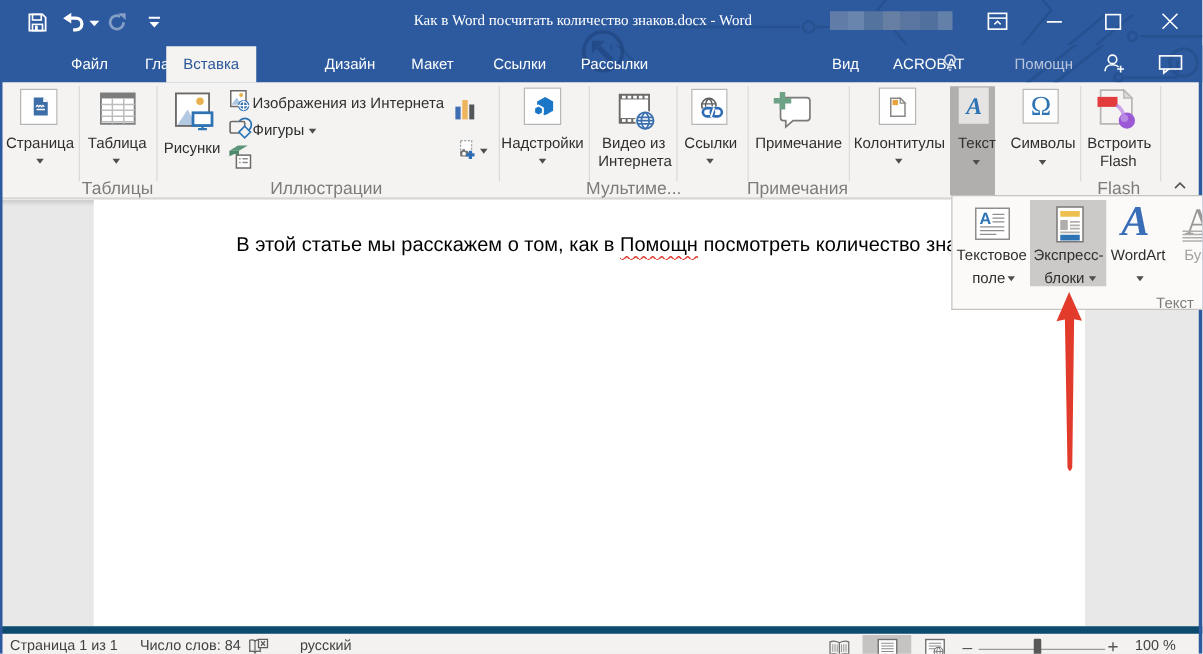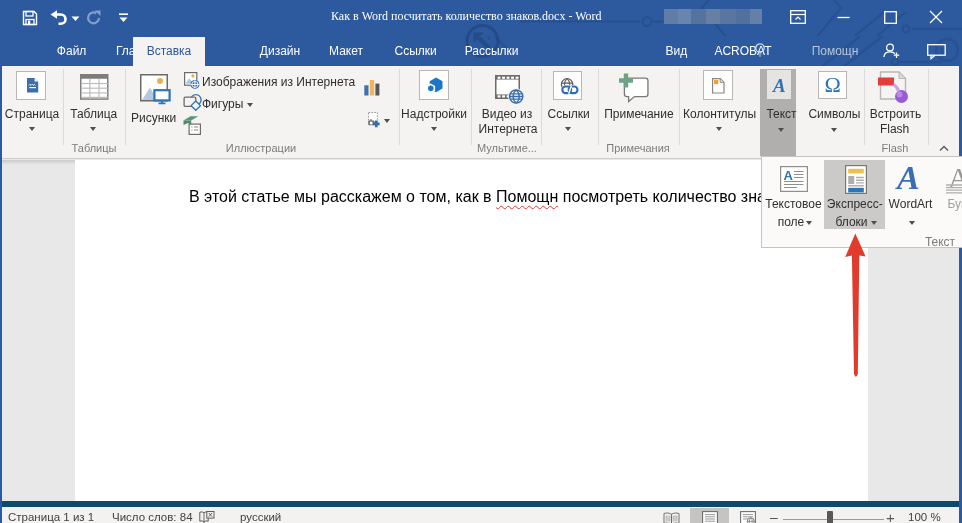--- a/index.html
+++ b/index.html
@@ -9,21 +9,21 @@
   #titlebar { left:0; top:0; width:962px; height:36px; background:#2d5a9e; overflow:hidden;font-family:Liberation Serif, serif; }
   #tabs { left:0; top:36px; width:962px; height:30px; background:#2d5a9e; overflow:hidden; }
   .tab { position:absolute; top:0; height:30px; line-height:30px; color:#fff; font-size:12px; transform:translateX(-50%); white-space:nowrap;margin-left:40px; }
   #activetab { left:133px; top:37px; width:72px; height:29px; background:#f4f3f2; }
   #activetab span { position:absolute; left:50%; transform:translateX(-50%); top:0; height:29px; line-height:29px; color:#2b579a; font-size:12px; }
   #ribbon { left:0; top:66px; width:962px; height:93px; background:#f4f3f2; border-bottom:1px solid #cfcdcb; }
   .sep { position:absolute; top:3px; width:1px; height:76px; background:#dcdad8; }
   .rlabel { position:absolute; top:40.5px; font-size:12px; color:#2f2f2f; white-space:nowrap; transform:translateX(-50%); }
   .rlabel2 { position:absolute; top:56px; font-size:12px; color:#2f2f2f; white-space:nowrap; transform:translateX(-50%); }
   .mlabel { position:absolute; font-size:12px; color:#2f2f2f; white-space:nowrap; }
-  .glabel { position:absolute; top:75.5px; font-size:11px; color:#7e7c7a; white-space:nowrap; transform:translateX(-50%); }
+  .glabel { position:absolute; top:75.5px; font-size:14px; color:#7e7c7a; white-space:nowrap; transform:translateX(-50%); }
   .caret { position:absolute; width:0; height:0; border-left:3.5px solid transparent; border-right:3.5px solid transparent; border-top:4px solid #4e4e4e; }
   #docarea { left:0; top:160px; width:962px; height:341px; background:#e8e8e8; overflow:hidden; }
   #docarea .shadow { position:absolute; left:0; top:0; width:962px; height:5px; background:linear-gradient(rgba(0,0,0,0.12),rgba(0,0,0,0)); }
   #page { position:absolute; left:75px; top:0px; width:793px; height:341px; background:#fff; }
   #doctext { position:absolute; left:114px; top:29px; font-size:16px; color:#000; white-space:nowrap; line-height:16px; }
   .sq { text-decoration:underline; text-decoration-style:wavy; text-decoration-color:#e03b30; text-decoration-thickness:1px; text-underline-offset:3px; }
   #panel { left:761px; top:156px; width:201px; height:92px; background:#fbfaf9; border:1px solid #c6c4c2; border-right:none; z-index:3; overflow:hidden; }
   .plabel { position:absolute; font-size:12px; color:#2f2f2f; white-space:nowrap; transform:translateX(-50%); }
   .gray { color:#a0a0a0; }
   #statusbar { left:0; top:501px; width:962px; height:22px; background:#f3f2f1; border-top:6px solid #0c4a6e; font-size:11.5px; color:#424242; }

